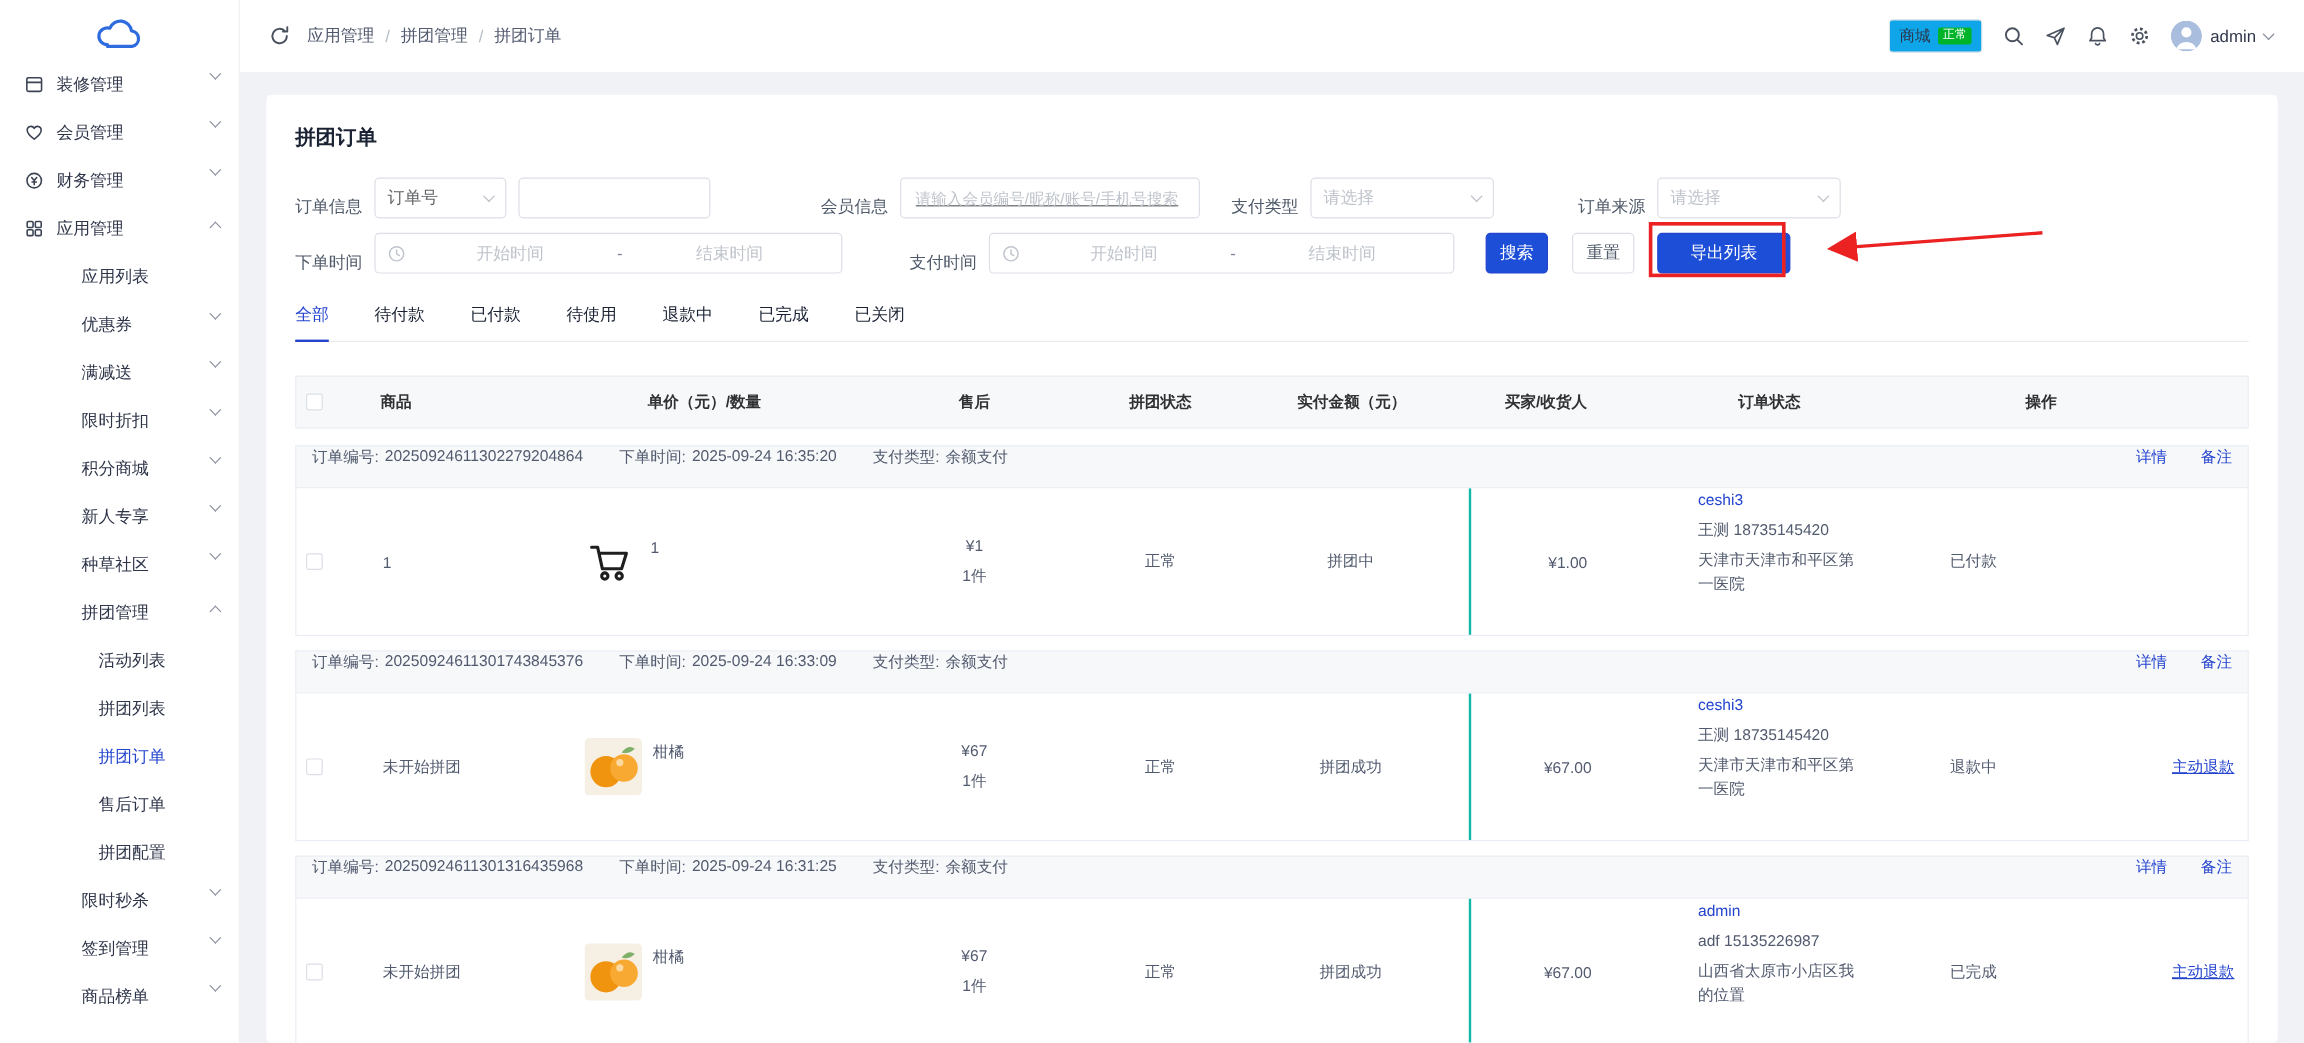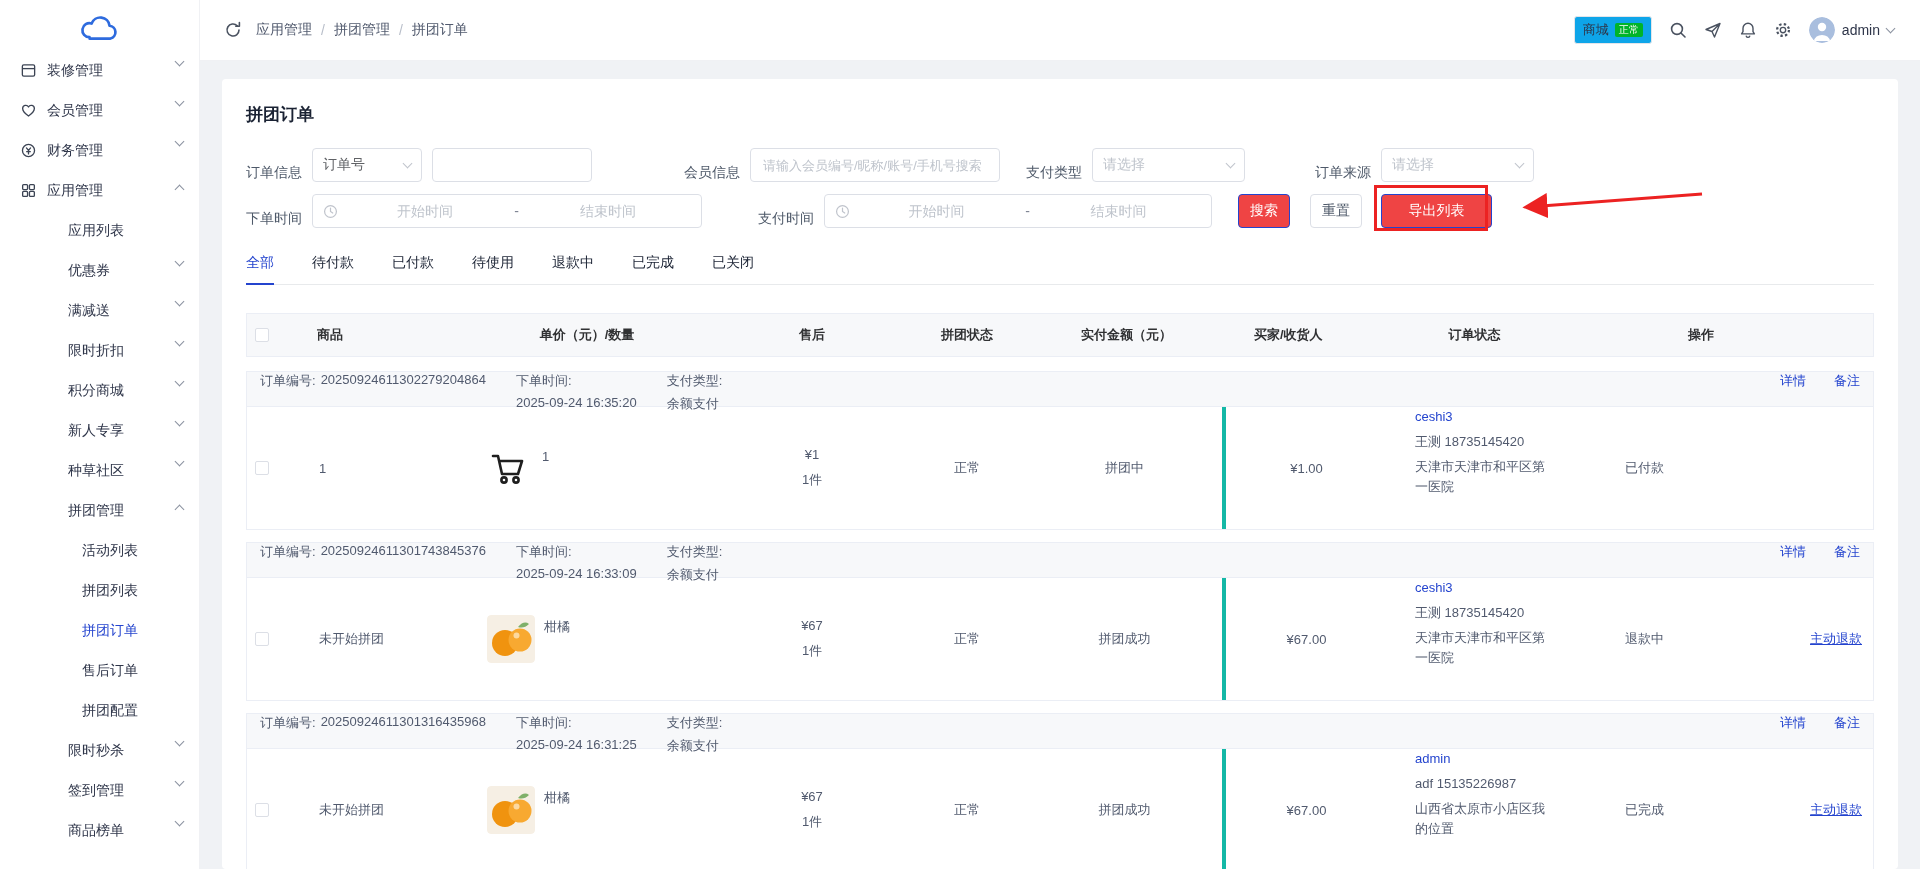--- a/index.html
+++ b/index.html
@@ -39,29 +39,29 @@
   .card { background: #fff; border-radius: 4px; padding: 24px; height: 790px; overflow: hidden; }
   .page-title { font-size: 17px; font-weight: 700; color: #1a2233; margin-bottom: 22px; }
 
   
   .frow { display: flex; align-items: flex-end; }
   .frow + .frow { margin-top: 12px; }
   .f-label { min-width: 56px; margin-right: 10px; font-size: 14px; color: #4e5969; white-space: nowrap; }
   .sel { height: 34px; border: 1px solid #dcdfe6; border-radius: 4px; display: flex; align-items: center; padding: 0 10px; font-size: 14px; color: #606266; background: #fff; cursor: pointer; }
   .sel .schev { width: 7px; height: 7px; border-right: 1.4px solid #c0c4cc; border-bottom: 1.4px solid #c0c4cc; transform: rotate(45deg); margin-left: auto; margin-top: -4px; }
   .sel-text.placeholder { color: #bfc4cc; }
-  .inp { height: 34px; border: 1px solid #dcdfe6; border-radius: 4px; padding: 0 12px; font-size: 14px; color: #606266; outline: none; background: #fff; }
+  .inp { height: 34px; border: 1px solid #dcdfe6; border-radius: 4px; padding: 0 12px; font-size: 14px; color: #606266; outline: none; background: #fff; text-decoration: underline; }
   .inp::placeholder { color: #bfc4cc; }
   .range { height: 34px; border: 1px solid #dcdfe6; border-radius: 4px; display: flex; align-items: center; padding: 0 10px; background: #fff; }
   .range .clock { width: 15px; height: 15px; display: inline-flex; margin-right: 4px; }
   .range input { border: none; outline: none; flex: 1; min-width: 0; text-align: center; font-size: 14px; color: #606266; background: transparent; }
   .range input::placeholder { color: #bfc4cc; }
   .rsep { color: #808695; padding: 0 6px; font-size: 14px; }
   .btn { height: 34px; border-radius: 4px; font-size: 14px; display: inline-flex; align-items: center; justify-content: center; cursor: pointer; font-family: inherit; }
-  .btn-primary { background: #ef4444; color: #fff; border: 1px solid #2444CE; }
+  .btn-primary { background: #1d4ed8; color: #fff; border: 1px solid #2444CE; }
   .btn-plain { background: #fff; color: #4e5969; border: 1px solid #dcdfe6; }
   .w110{width:110px}.w127{width:153px}.w160{width:160px}.w250{width:250px}.w390{width:390px}.w388{width:388px}.w52{width:52px}.w98{width:111px}
   .ml10{margin-left:10px}.ml19{margin-left:19px}.ml20{margin-left:20px}.ml26{margin-left:26px}.ml56{margin-left:56px}.ml64{margin-left:92px}.ml70{margin-left:70px}
   .fs13{font-size:13px}
 
   
   .tabs { display: flex; gap: 38px; border-bottom: 1px solid #e8eaec; margin-top: 26px; font-size: 14px; color: #1a2233; }
   .tab { padding-bottom: 12px; cursor: pointer; position: relative; }
   .tab.active { color: #2444CE; }
   .tab.active::after { content: ""; position: absolute; left: 0; right: 0; bottom: -1px; height: 2px; background: #2444CE; }
@@ -75,28 +75,28 @@
   .c-activity { justify-content: flex-start !important; padding-left: 32px; }
   .c-product-h, .c-product { justify-content: flex-start !important; padding-left: 30px; }
   .c-buyer-h, .c-buyer { justify-content: flex-start !important; padding-left: 28px; }
   .c-action { justify-content: flex-end !important; padding-right: 13px; }
   .cb { width: 14px; height: 14px; border: 1px solid #dcdfe6; border-radius: 2px; background: #fff; display: inline-block; cursor: pointer; }
 
   .group { margin-top: 12px; }
   .group.first { margin-top: 14px; }
   .order-meta { height: 36px; background: #f7f8fa; border: 1px solid #ebeef5; display: flex; align-items: flex-start; padding: 0 13px; font-size: 13px; color: #515a6e; }
   .meta-item { display: inline-flex; gap: 5px; }
-  .meta-item + .meta-item { margin-left: 30px; flex-direction: column; }
+  .meta-item + .meta-item { margin-left: 30px; }
   .meta-links { margin-left: auto; display: inline-flex; gap: 28px; }
   .link { color: #2444CE; cursor: pointer; text-decoration: none; }
   .action-link { text-decoration: underline; }
 
   .order-row { border: 1px solid #ebeef5; border-top: none; background: #fff; }
   .cell { display: flex; align-items: center; justify-content: center; min-height: 122px; }
-  .c-groupstatus { border-right: 4px solid #14b8a6; }
+  .c-groupstatus { border-right: 2px solid #14b8a6; }
   .c-price { flex-direction: column; gap: 9px; }
   .prod { display: flex; align-items: flex-start; gap: 9px; }
   .pname { margin-top: 3px; }
   .pimg { width: 48px; height: 48px; border-radius: 4px; overflow: hidden; display: inline-flex; }
   .cart-wrap { width: 46px; height: 44px; display: inline-flex; }
   .c-buyer { flex-direction: column; align-items: flex-start; justify-content: center; gap: 5px; line-height: 20px; padding-right: 14px; }
 
   
   .anno-rect { position: absolute; left: 1374px; top: 185px; width: 114px; height: 46px; border: 3px solid #EC2222; z-index: 100; pointer-events: none; }
   .anno-arrow { position: absolute; left: 1488px; top: 184px; z-index: 100; pointer-events: none; }

